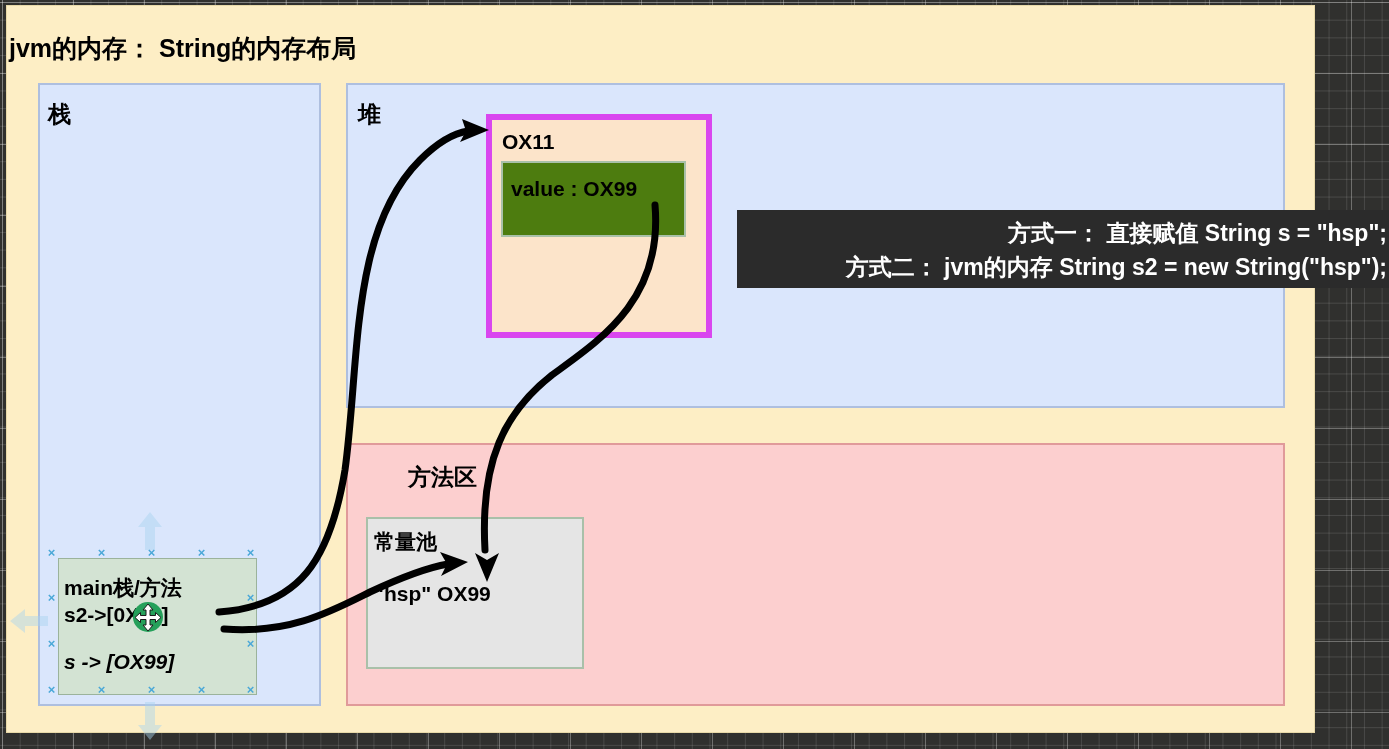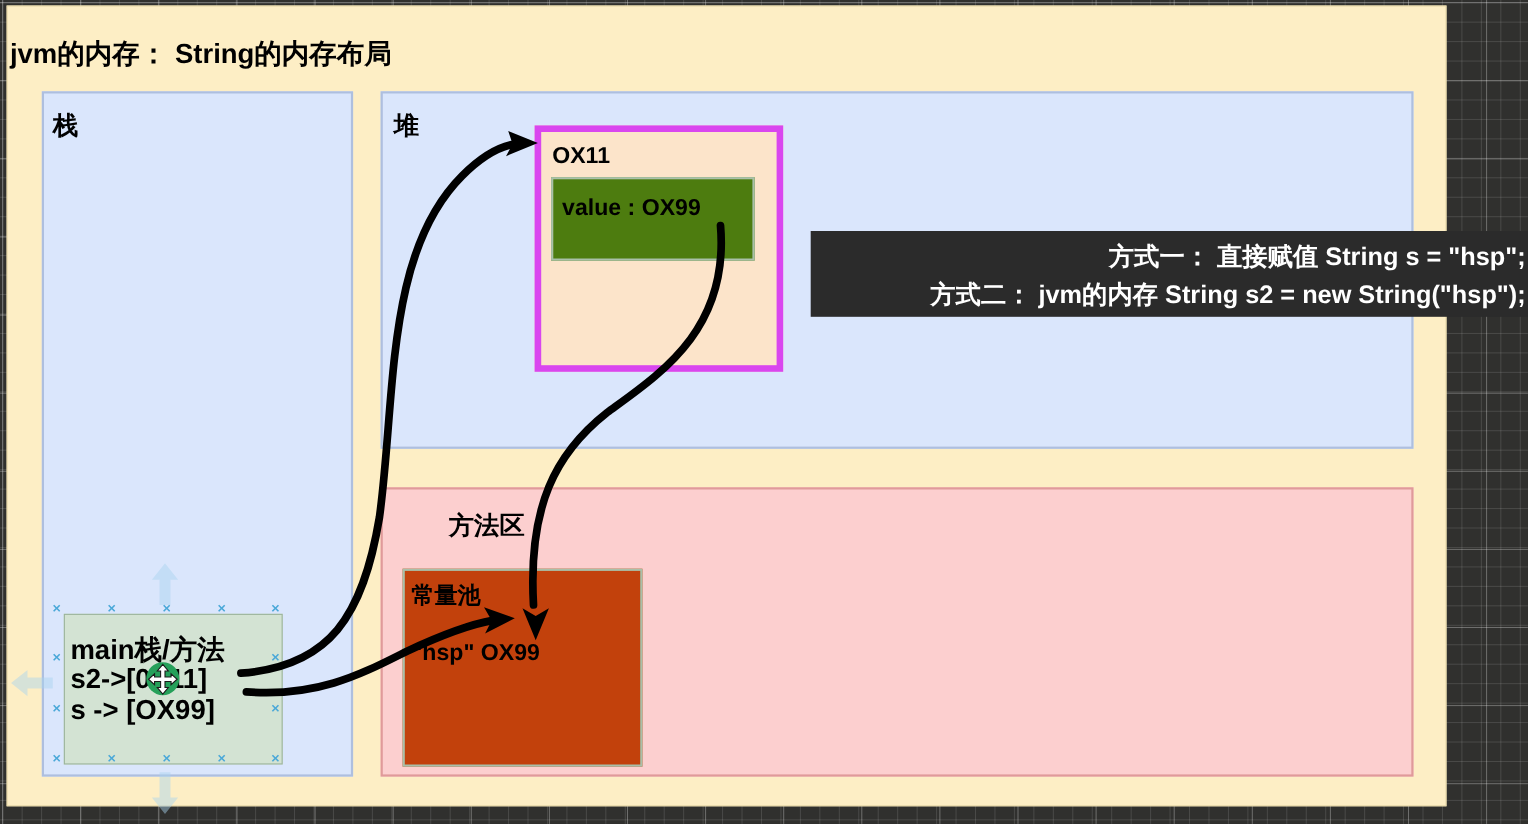--- a/index.html
+++ b/index.html
@@ -104,42 +104,42 @@
   }
   #ox11-box .box-text.title { left: 10px; top: 7px; }
 
   #value-box {
     left: 494px; top: 155px; width: 185px; height: 76px;
     background: #4d7c0f; border: 2px solid #a9c0a9;
   }
   #value-box .box-text { left: 8px; top: 11px; }
 
   #constpool-box {
-    left: 359px; top: 511px; width: 218px; height: 180px;
-    background: #c2410c; border: 2px solid #a9c0a9;
+    left: 359px; top: 511px; width: 218px; height: 152px;
+    background: #e5e5e5; border: 2px solid #a9c0a9;
   }
   #constpool-box .box-text.title { left: 6px; top: 8px; }
   #constpool-box .box-text.entry { left: 6px; top: 60px; }
 
   
   #stackframe-box {
     left: 51px; top: 552px; width: 199px; height: 137px;
     background: #d3e3d3; border: 1px solid #9bb39b;
   }
   #stackframe-box .frame-line {
     position: absolute;
     left: 5px;
-    font-size: 25px;
+    font-size: 21px;
     font-weight: bold;
     color: #000;
     white-space: pre;
   }
   #stackframe-box .frame-line.l0 { top: 15px; }
   #stackframe-box .frame-line.l1 { top: 44px; }
-  #stackframe-box .frame-line.l2 { top: 73px; }
+  #stackframe-box .frame-line.l2 { top: 91px; font-style: italic; }
 
   
   .handle {
     position: absolute;
     width: 11px;
     height: 11px;
     margin-left: -5px;
     margin-top: -5px;
     color: #4aa8d8;
     font-size: 13px;

